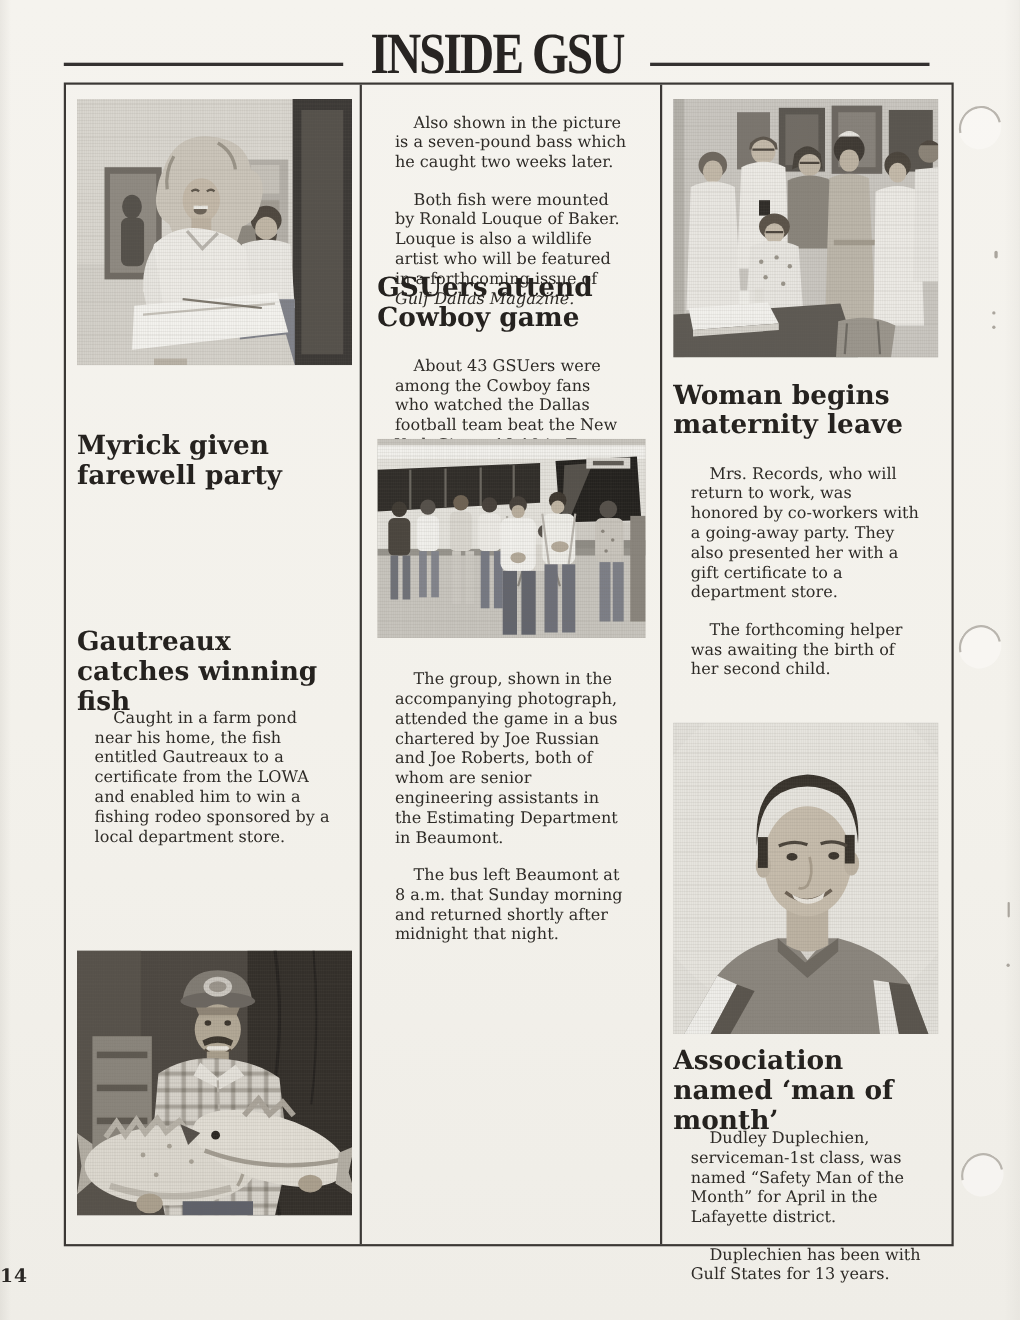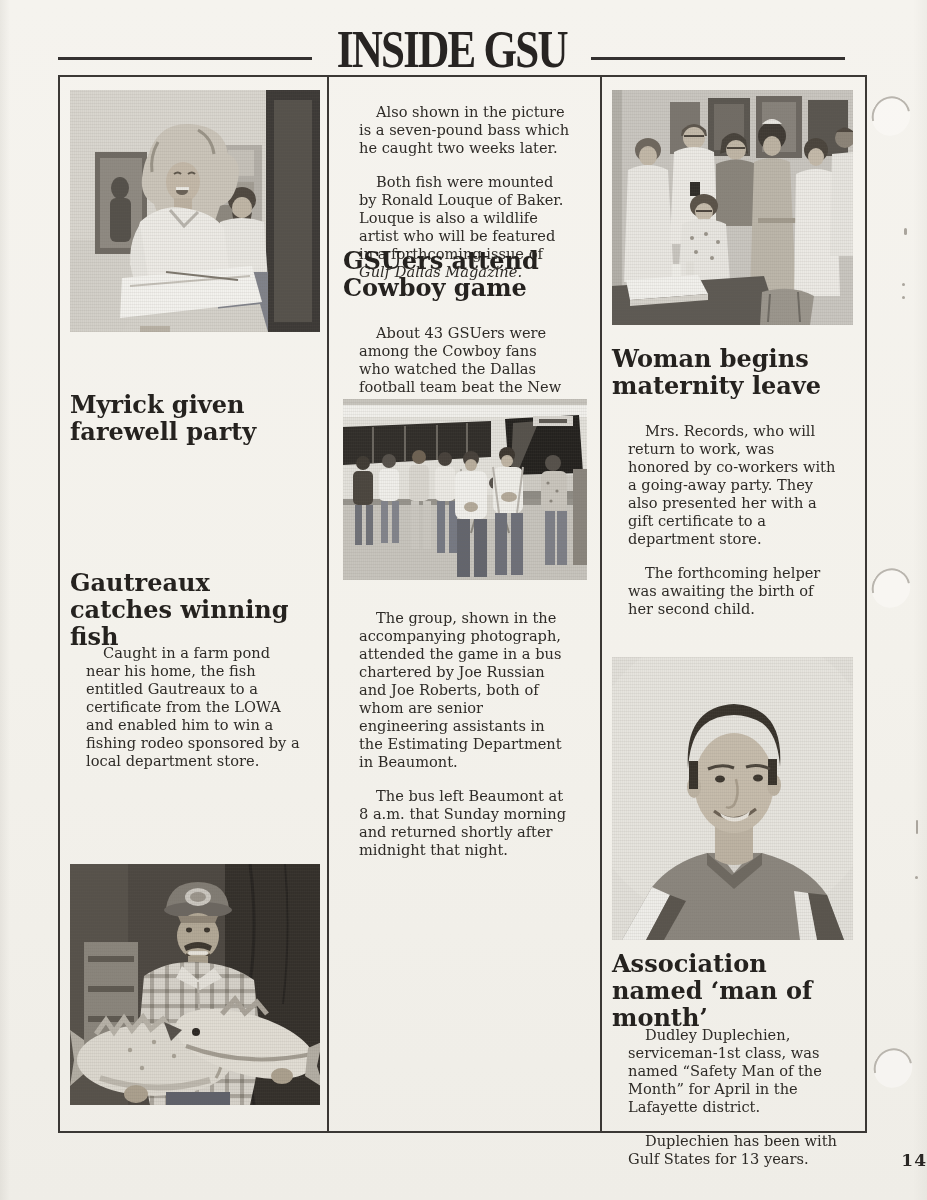--- a/index.html
+++ b/index.html
@@ -53,21 +53,21 @@
   .body p{margin:16px;text-indent:17px;}
   .photo{margin:0;padding:0;overflow:hidden;background:#d8d5cf;}
   .photo svg{display:block;width:100%;height:100%;}
   .grain{
     position:absolute;inset:0;pointer-events:none;
     background-image:
       repeating-linear-gradient(0deg,rgba(108,102,92,.08) 0 1px,rgba(0,0,0,0) 1px 3px),
       repeating-linear-gradient(90deg,rgba(108,102,92,.05) 0 1px,rgba(0,0,0,0) 1px 2px);
   }
   .page-number{
-    position:absolute;top:1150px;left:0;width:927px;text-align:right;
+    position:absolute;top:1150px;left:0;width:927px;text-align:left;
     font-size:17px;font-weight:bold;color:#2a2724;letter-spacing:1px;
   }
   
   .arc{
     position:absolute;width:34px;height:36px;border-radius:50%;
     border:2px solid #b9b5ae;border-right-color:transparent;border-bottom-color:transparent;
     transform:rotate(32deg);background:rgba(251,250,247,.55);
   }
   .speck{position:absolute;background:#aaa59d;border-radius:2px;}
 </style>

